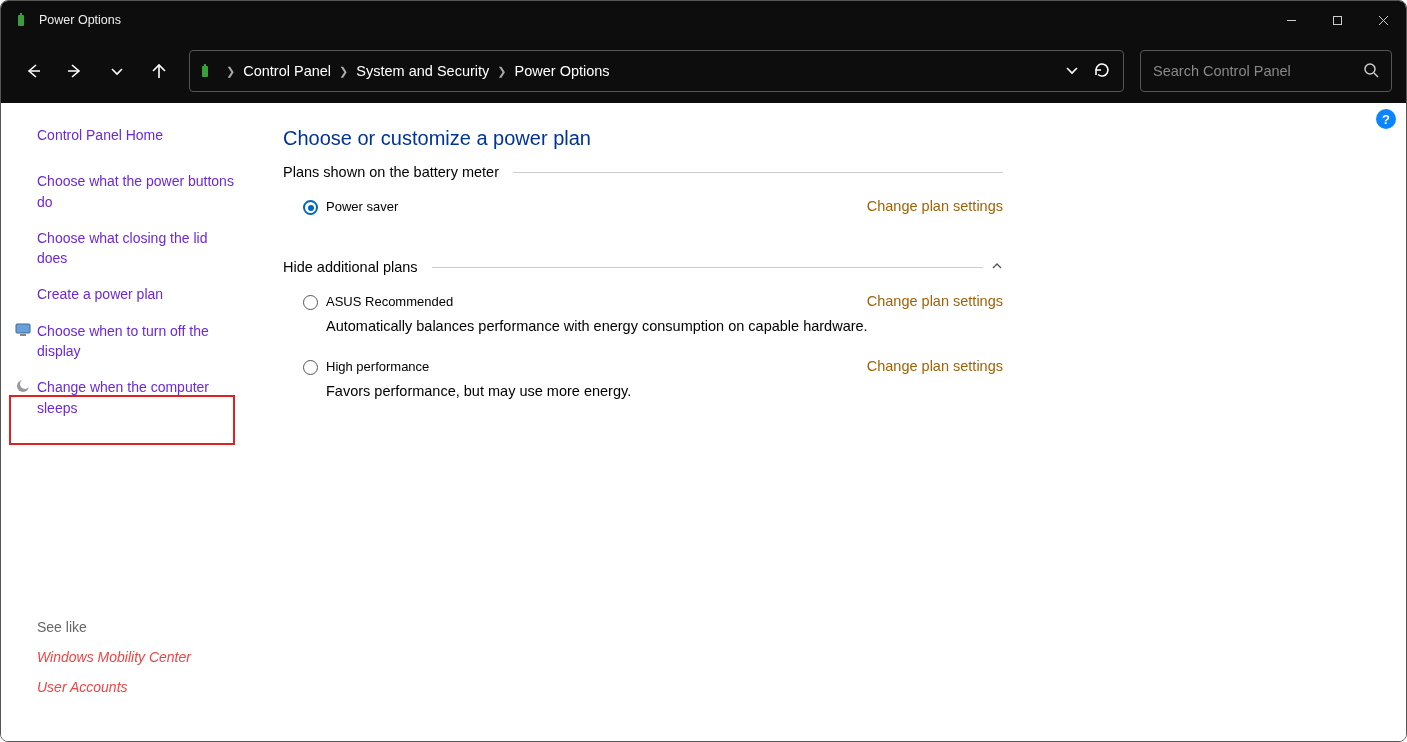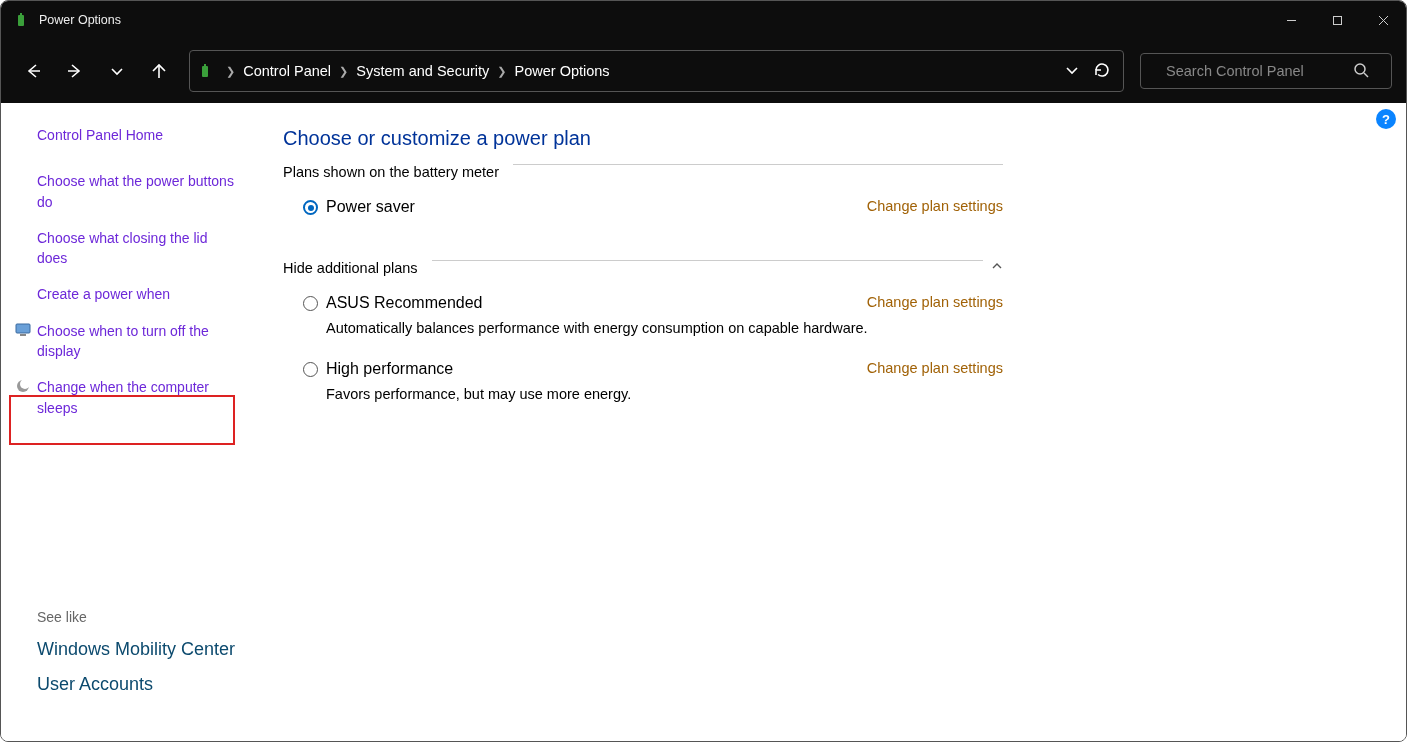--- a/index.html
+++ b/index.html
@@ -57,25 +57,25 @@
     align-items: center;
     padding: 0 8px;
     color:#fff;
     margin-left: 6px;
   }
   .addr-icon { width:18px; margin-right:8px; display:inline-flex; }
   .crumb { padding: 0 6px; color:#fff; font-size:14.5px; }
   .crumb-sep { color:#aaa; padding:0 2px; font-size:11px; }
   .addr-tail { margin-left:auto; display:flex; align-items:center; gap:14px; padding-right:4px;}
   .search-box {
-    width: 252px; height:36px;
+    width: 252px; height:42px;
     border:1px solid #555; border-radius:4px;
     margin-left:10px;
     display:flex; align-items:center;
-    padding:0 25px;
+    padding:0 12px;
     color:#999;
   }
   .search-box input {
     background:transparent; border:none; outline:none;
     color:#fff; flex:1; font-size:14.5px;
   }
   .search-box input::placeholder { color:#888; }
   .content {
     display:flex;
     height: calc(100% - 102px);
@@ -105,37 +105,37 @@
   }
   .highlight-box {
     border:2px solid #d22;
     position:absolute;
     left:8px; top:292px;
     width:226px; height:50px;
     pointer-events:none;
   }
   .see-also-block { margin-top:auto; padding-bottom:18px;}
   .see-also-title { color:#666; font-size:14px; margin-bottom:14px;}
-  .see-also-link { color:#0c4a6e; font-size:18px; margin-bottom:14px; display:block; cursor:pointer;}
+  .see-also-link { color:#ef4444; font-size:14px; margin-bottom:14px; display:block; cursor:pointer;font-style:italic;}
   .main {
     flex:1;
     padding: 24px 0 0 34px;
     position:relative;
   }
   .main-inner { max-width: 720px; }
   .page-title {
     color:#003399;
     font-size:20px;
     font-weight:400;
     margin-bottom:14px;
   }
   .page-desc { font-size:14.5px; line-height:1.45; margin-bottom:24px; }
   .page-desc a { color:#0066cc; text-decoration:underline; }
   .section-header {
-    display:flex; 
+    display:flex; align-items:center;
     font-size:14.5px;
     margin-bottom:18px;
   }
   .section-header .line {
     flex:1; height:1px; background:#ccc; margin-left:14px;
   }
   .section-header .chev { margin-left:8px; color:#555; font-size:12px;}
   .plan-row {
     display:flex; align-items:flex-start;
     padding-left:20px;
@@ -145,21 +145,21 @@
     width:15px; height:15px; border-radius:50%;
     border:1.5px solid #555;
     margin-right:8px; margin-top:2px;
     position:relative; flex-shrink:0;
   }
   .plan-radio.selected { border-color:#0067c0; border-width:2px; }
   .plan-radio.selected::after {
     content:""; position:absolute; inset:2.5px;
     background:#0067c0; border-radius:50%;
   }
-  .plan-name { font-size:16px; }
+  .plan-name { font-size:13px; }
   .plan-body { flex:1; }
   .plan-desc { font-size:14.5px; padding-left:20px; margin-top:6px; margin-bottom:24px; }
   .plan-desc.nested { padding-left:43px; }
   .plan-link { color:#a16207; font-size:14.5px; cursor:pointer; margin-left:auto;text-align:center; }
   .section2 { margin-top:44px; }
   .help-badge {
     position:absolute; top:6px; right:10px;
     width:20px; height:20px; border-radius:50%;
     background:#0a84ff;
     color:#fff;
@@ -255,21 +255,21 @@
           <line x1="11" y1="11" x2="15" y2="15" stroke-width="1.5"></line>
         </svg></span>
   </div>
 </div>
 
 <div class="content">
   <div class="sidebar">
     <div class="side-link home">Control Panel Home</div>
     <div class="side-link">Choose what the power buttons do</div>
     <div class="side-link">Choose what closing the lid does</div>
-    <div class="side-link">Create a power when</div>
+    <div class="side-link">Create a power plan</div>
     <div class="side-link with-icon">
       <span class="side-icon"><svg width="16" height="16" viewBox="0 0 16 16">
             <rect x="1" y="2" width="14" height="9" rx="1" fill="#6aa0d8" stroke="#3a6aa0"></rect>
             <rect x="5" y="12" width="6" height="2" fill="#888"></rect>
           </svg></span>
       <span>Choose when to turn off the display</span>
     </div>
     <div class="side-link with-icon">
       <span class="side-icon"><svg width="16" height="16" viewBox="0 0 16 16">
             <circle cx="8" cy="8" r="6" fill="#999"></circle>

